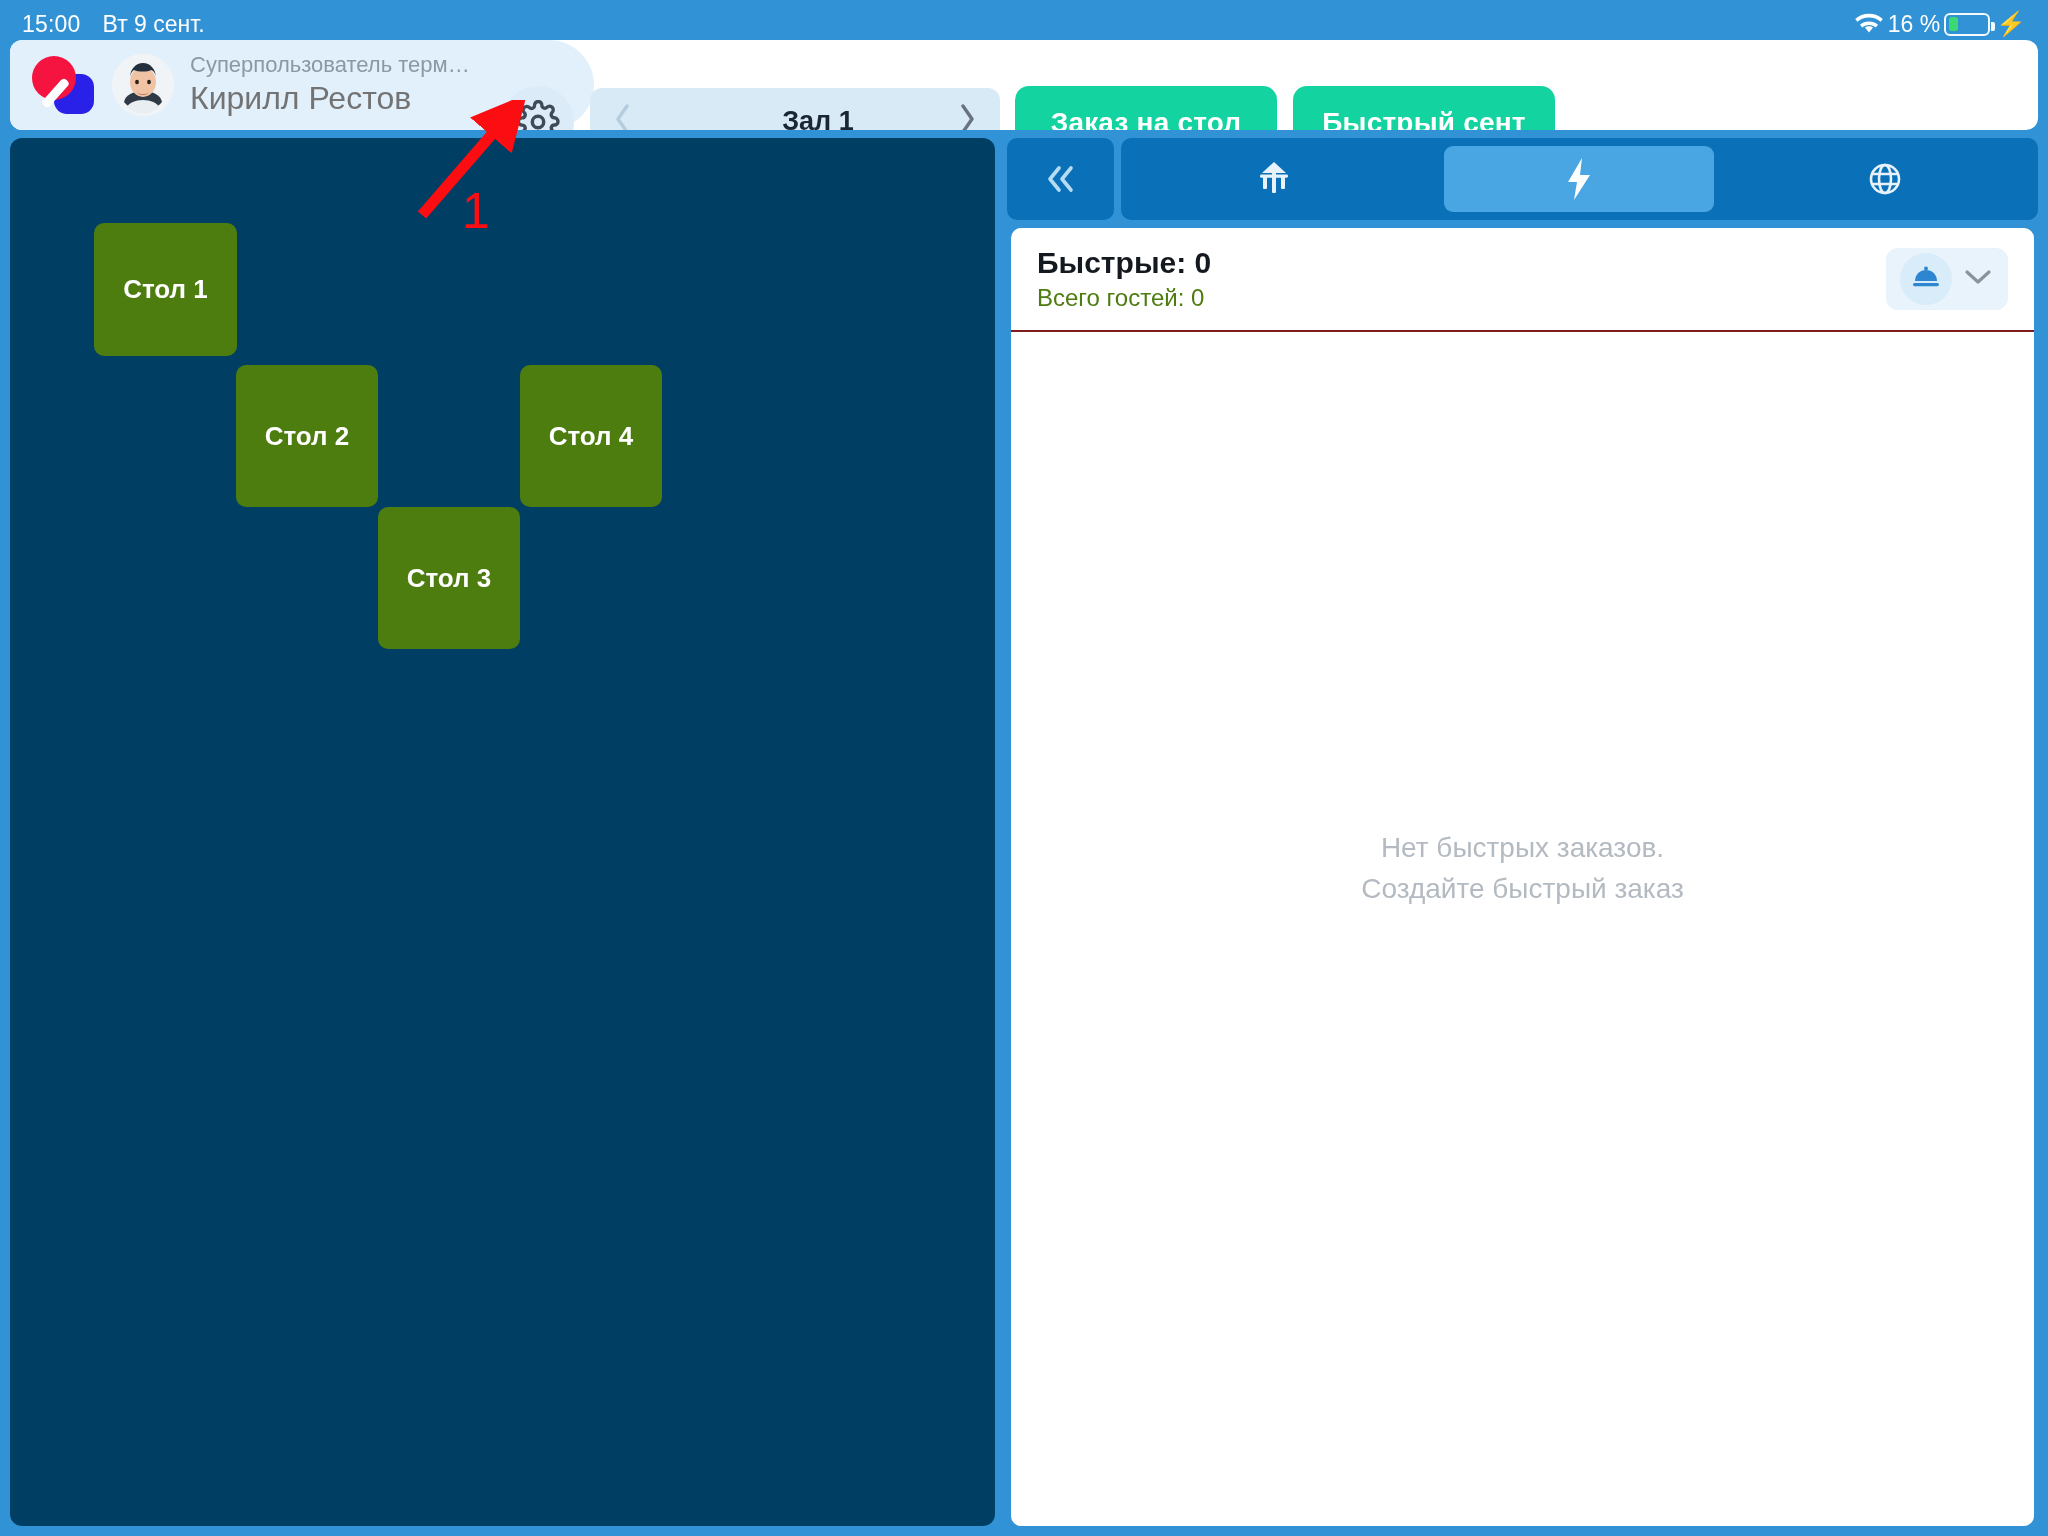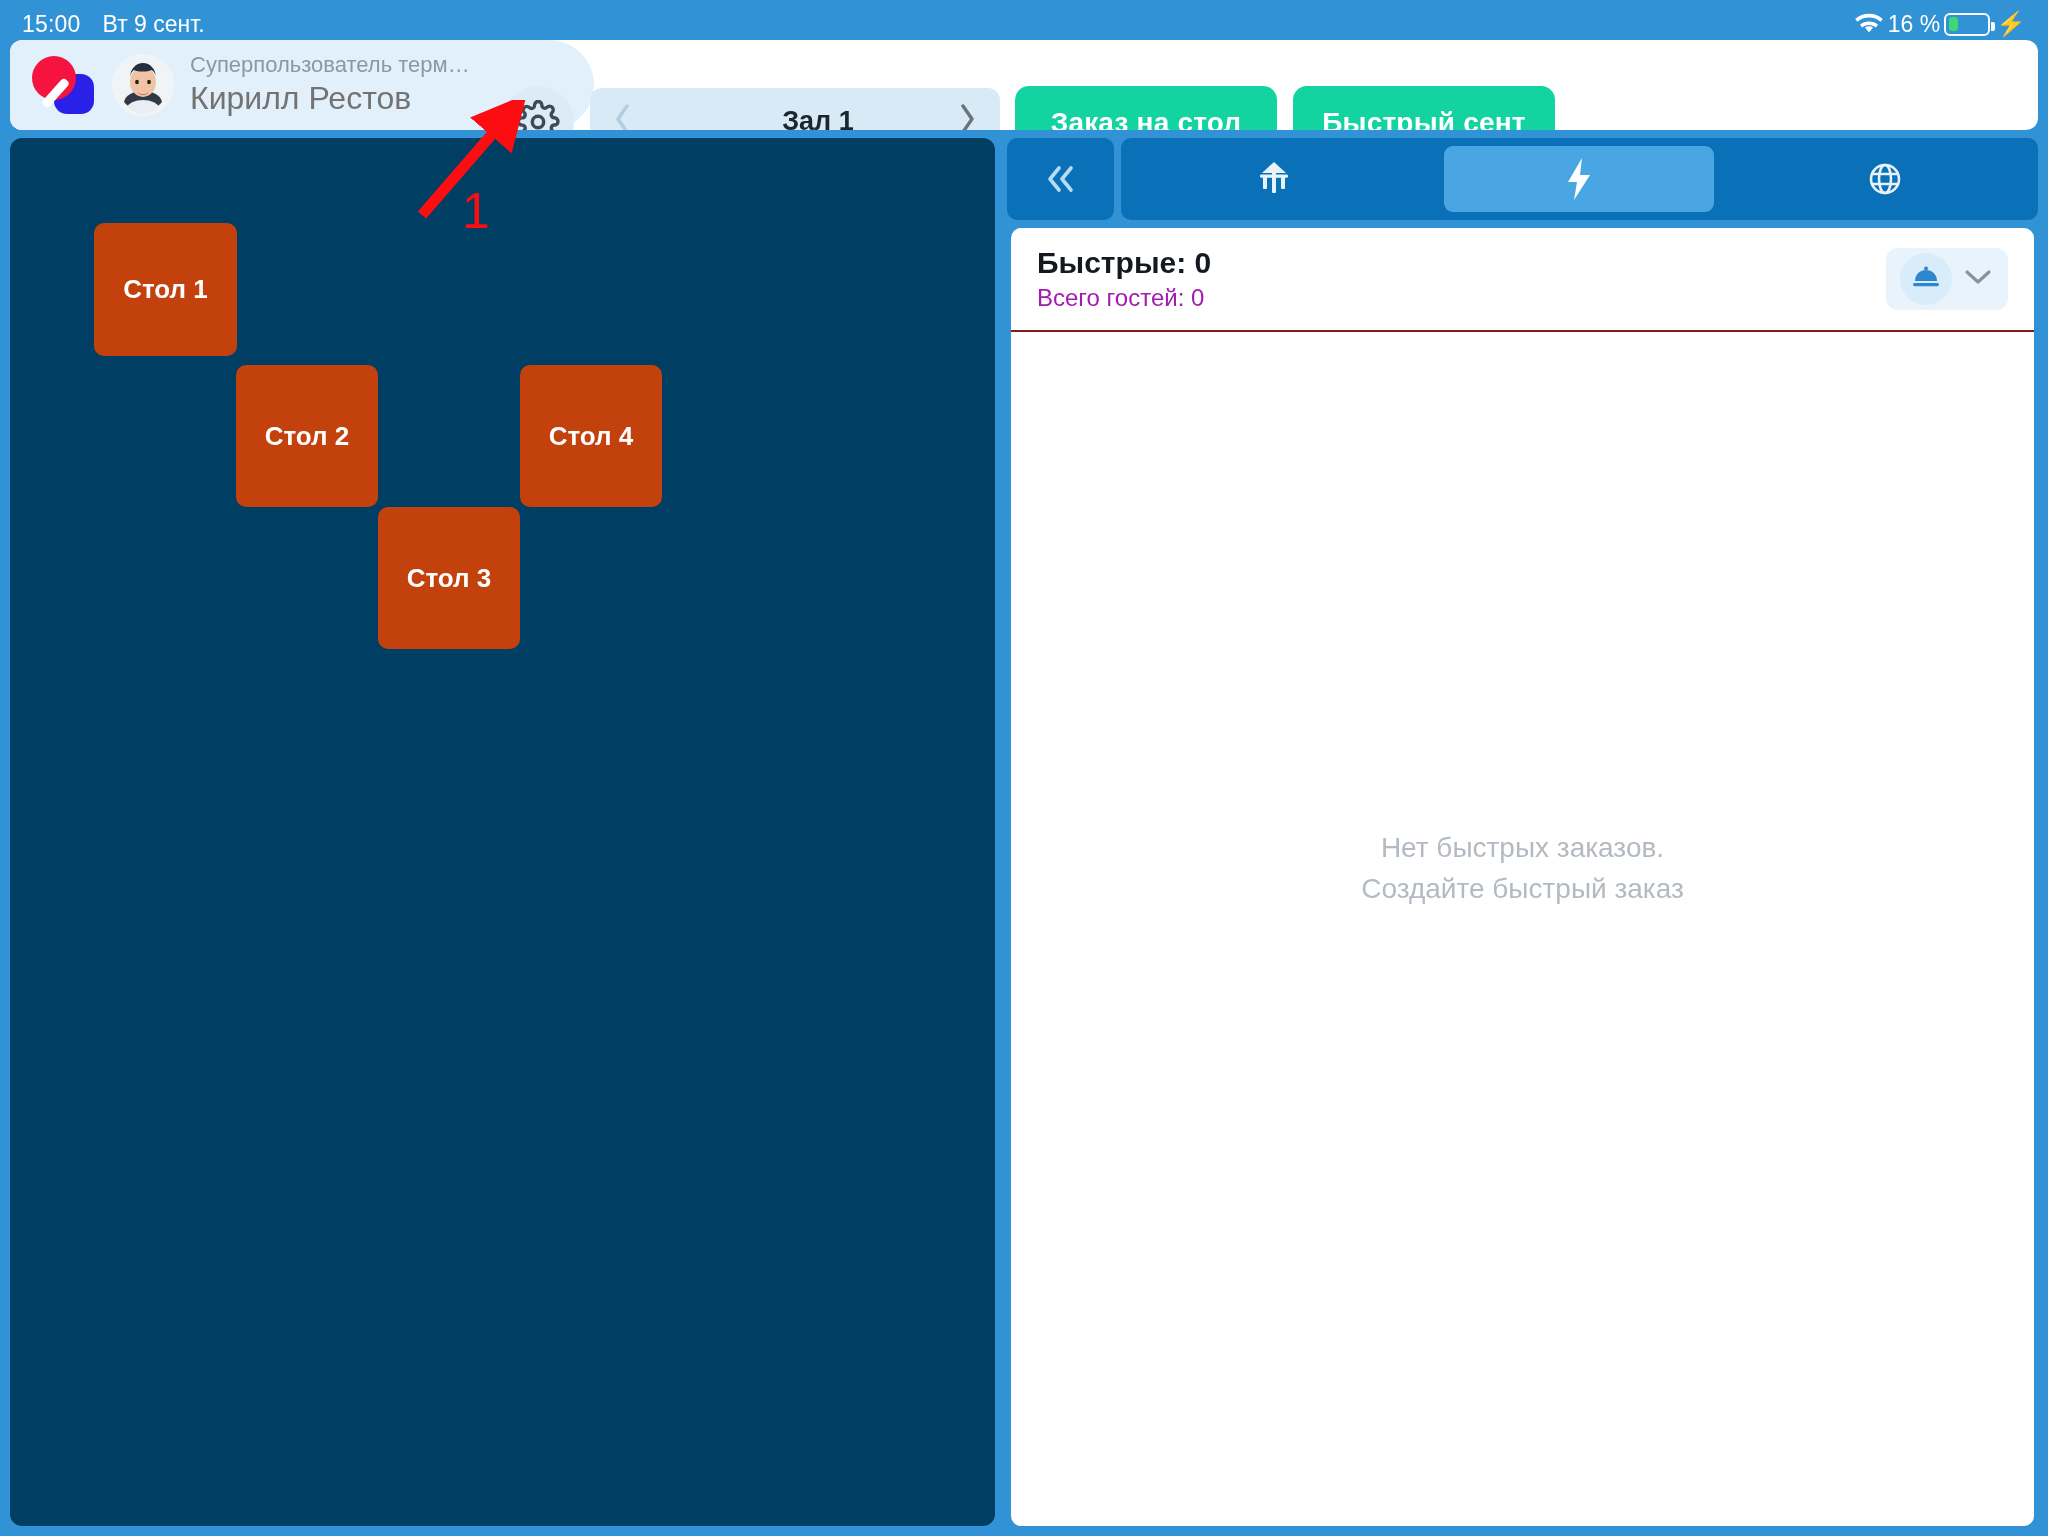--- a/index.html
+++ b/index.html
@@ -105,21 +105,21 @@
   }
   #btn-order-table { left: 1005px; width: 262px; }
   #btn-quick-order { left: 1283px; width: 262px; }
 
   
   .floor {
     position: absolute; left: 10px; top: 138px; width: 985px; height: 1388px;
     background: #003f63; border-radius: 12px; overflow: hidden;
   }
   .table-card {
-    position: absolute; background: #c2410c; border-radius: 10px;
+    position: absolute; background: #4d7c0f; border-radius: 10px;
     display: flex; align-items: center; justify-content: center;
     color: #ffffff; font-size: 26px; font-weight: 700;
   }
 
   
   .anno-arrow { position: absolute; left: 400px; top: 100px; width: 200px; height: 170px; pointer-events: none; }
   .anno-num {
     position: absolute; left: 462px; top: 182px;
     color: #fc0d11; font-size: 50px; font-weight: 400;
     font-family: "Liberation Sans", sans-serif;
@@ -146,21 +146,21 @@
   .rcard {
     position: absolute; left: 4px; top: 90px; width: 1023px; height: 1298px;
     background: #ffffff; border-radius: 10px; overflow: hidden;
   }
   .rcard-head {
     height: 104px; border-bottom: 2px solid #7f1d1d;
     display: flex; align-items: center; padding: 0 26px;
   }
   .rc-counts { display: flex; flex-direction: column; gap: 4px; }
   .rc-title { font-size: 30px; font-weight: 700; color: #14191f; }
-  .rc-sub { font-size: 24px; color: #a21caf; }
+  .rc-sub { font-size: 24px; color: #4d7c0f; }
   .rc-actions {
     margin-left: auto; display: flex; align-items: center; gap: 10px;
     background: #e8f3fc; border-radius: 12px; padding: 8px 14px; height: 62px;
   }
   .dome-circle {
     width: 52px; height: 52px; border-radius: 50%; background: #d8ecfa;
     display: flex; align-items: center; justify-content: center;
   }
   .rc-empty {
     height: calc(100% - 105px);

